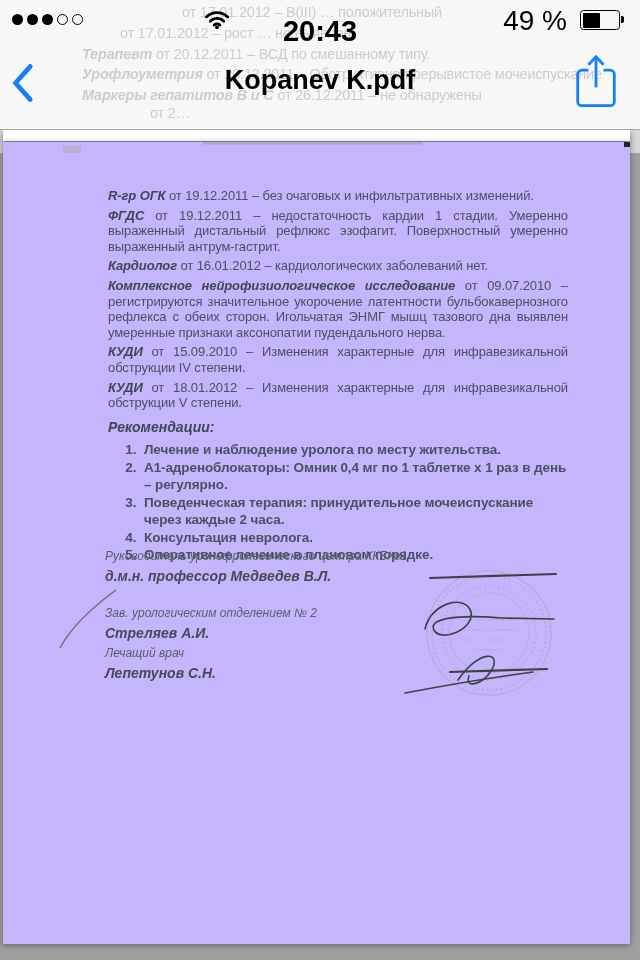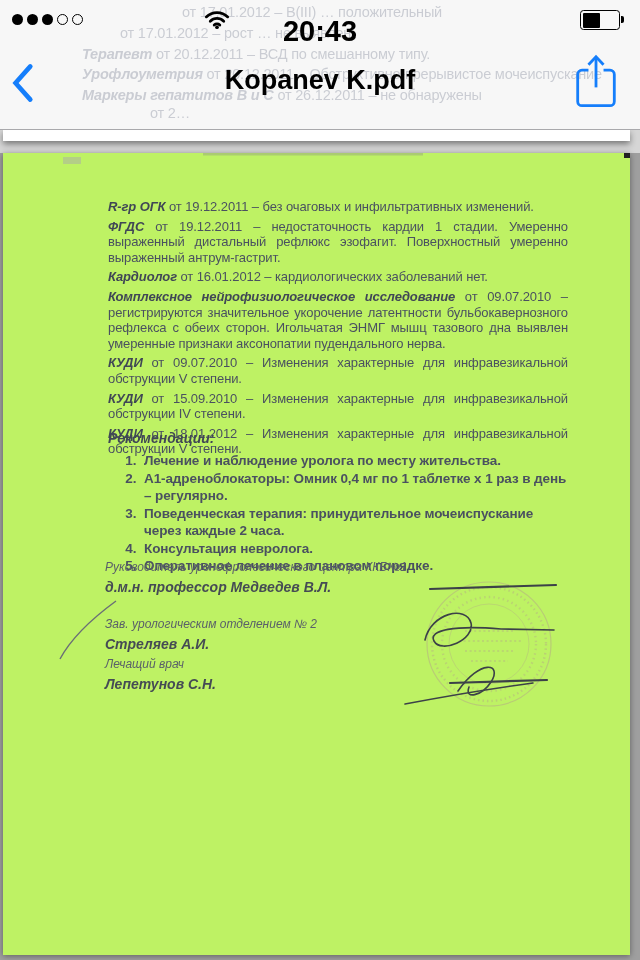--- a/index.html
+++ b/index.html
@@ -42,21 +42,21 @@
   .nav{position:absolute;left:0;top:40px;width:640px;height:90px;z-index:12;}
   .back{position:absolute;left:10px;top:22px;display:flex;align-items:center;cursor:pointer;}
   .back-label{color:#157efb;font-size:33px;margin-left:8px;}
   .nav-title{position:absolute;left:120px;right:120px;top:25px;text-align:center;
     font-size:27px;font-weight:700;color:#000;white-space:nowrap;overflow:hidden;}
   .share{position:absolute;left:574px;top:14px;cursor:pointer;}
   
   .top-gap{position:absolute;left:0;top:130px;width:640px;height:23px;background:#d6d6d6;z-index:2;}
   .prev-page{position:absolute;left:3px;top:130px;width:627px;height:11px;background:#fff;
     box-shadow:0 3px 6px rgba(0,0,0,.45);z-index:3;}
-  .page{position:absolute;left:3px;top:153px;width:627px;height:802px;background:#bef264;
+  .page{position:absolute;left:3px;top:142px;width:627px;height:802px;background:#c4b5fd;
     box-shadow:0 1px 6px rgba(0,0,0,.4);z-index:4;}
   
   .doc{position:absolute;left:105px;top:46px;width:460px;color:#4a5160;}
   .doc p{margin:0 0 4px;font-size:13px;line-height:15.6px;text-align:justify;letter-spacing:-.1px;}
   .doc p b{font-style:italic;font-weight:700;color:#404755;}
   .recs{position:absolute;left:105px;top:277px;width:460px;color:#4a5160;}
   .recs h3{margin:0 0 6px;text-align:left;font-size:14px;font-style:italic;font-weight:700;color:#404755;}
   .recs ol{margin:0;padding-left:32px;font-size:13.5px;line-height:17.5px;letter-spacing:-.1px;font-weight:bold;}
   .recs li{padding-left:4px;}
   .sigs{position:absolute;left:102px;top:404px;width:360px;}
@@ -96,20 +96,21 @@
       </div>
     <span class="wifi">
       <svg width="28" height="21" viewBox="0 0 30 22">
         <path d="M3.5 8.2 A 16.5 16.5 0 0 1 26.5 8.2" fill="none" stroke="#000" stroke-width="3" stroke-linecap="round"></path>
         <path d="M7.8 12.8 A 10.3 10.3 0 0 1 22.2 12.8" fill="none" stroke="#000" stroke-width="3" stroke-linecap="round"></path>
         <path d="M12 17 A 4.4 4.4 0 0 1 18 17" fill="none" stroke="#000" stroke-width="3" stroke-linecap="round"></path>
         <circle cx="15" cy="19.3" r="2" fill="#000"></circle>
       </svg>
     </span>
     <div class="time">20:43</div>
+    <div class="pct">49 %</div>
     <div class="battery">
       <div class="fill"></div>
       <div class="cap"></div>
     </div>
   </div>
 
   <div class="nav">
     <div class="back">
       <span>
         <svg width="24" height="42" viewBox="0 0 26 44">
@@ -131,21 +132,20 @@
   <div class="prev-page"></div>
 
   <div class="page">
 
     <div class="doc">
 
     <p><b>R-гр ОГК</b><span> от 19.12.2011 – без очаговых и инфильтративных изменений.</span></p>
         <p><b>ФГДС</b><span> от 19.12.2011 – недостаточность кардии 1 стадии. Умеренно выраженный дистальный рефлюкс эзофагит. Поверхностный умеренно выраженный антрум-гастрит.</span></p>
         <p><b>Кардиолог</b><span> от 16.01.2012 – кардиологических заболеваний нет.</span></p>
         <p><b>Комплексное нейрофизиологическое исследование</b><span> от 09.07.2010 – регистрируются значительное укорочение латентности бульбокавернозного рефлекса с обеих сторон. Игольчатая ЭНМГ мышц тазового дна выявлен умеренные признаки аксонопатии пудендального нерва.</span></p>
-        <p><b>КУДИ</b><span> от 09.07.2010 – Изменения характерные для инфравезикальной обструкции V степени.</span></p>
         <p><b>КУДИ</b><span> от 15.09.2010 – Изменения характерные для инфравезикальной обструкции IV степени.</span></p>
         <p><b>КУДИ</b><span> от 18.01.2012 – Изменения характерные для инфравезикальной обструкции V степени.</span></p>
       </div>
 
     <div class="recs">
       <h3>Рекомендации:</h3>
       <ol>
 
       <li>Лечение и наблюдение уролога по месту жительства.</li>
           <li>А1-адреноблокаторы: Омник 0,4 мг по 1 таблетке х 1 раз в день – регулярно.</li>

